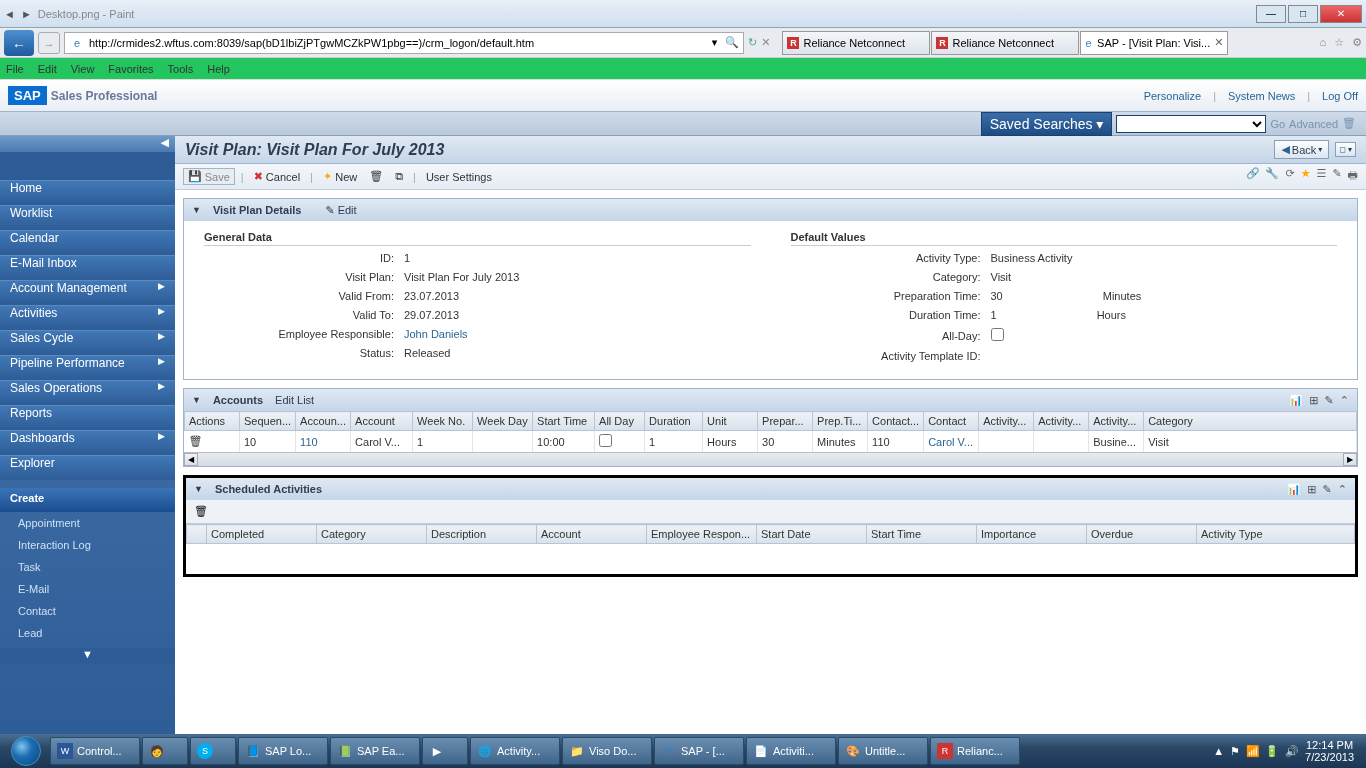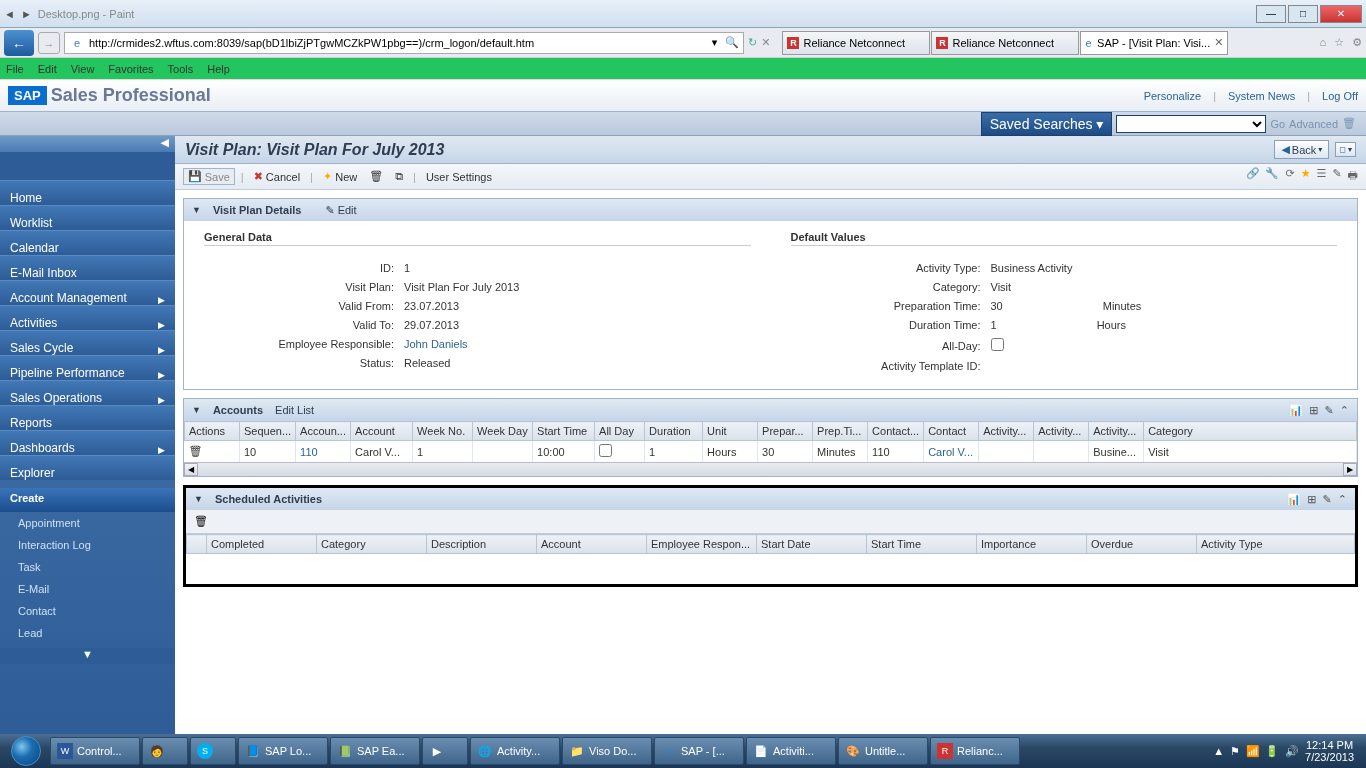--- a/index.html
+++ b/index.html
@@ -26,36 +26,36 @@
 .ie-tab .close-x { margin-left: auto; color: #666; }
 .ie-right { margin-left: auto; display: flex; gap: 8px; color: #888; }
 
 
 .menu-bar { height: 22px; background: #22c55e; display: flex; align-items: center; padding: 0 6px; gap: 14px; border-bottom: 1px solid #ddd; }
 .menu-bar span { color: #333; }
 
 
 .sap-header { height: 32px; background: linear-gradient(#fff, #e8eef5); display: flex; align-items: center; padding: 0 8px; border-bottom: 1px solid #a0b5cb; }
 .sap-logo { background: #0a6ed1; color: #fff; font-weight: bold; padding: 2px 6px; font-size: 13px; margin-right: 4px; }
-.sap-title { color: #6a7998; font-size: 18px; font-weight: bold; }
+.sap-title { color: #6a7998; font-size: 12px; font-weight: bold; }
 .sap-header-right { margin-left: auto; display: flex; gap: 12px; color: #2a6496; }
 .sap-header-right .sep { color: #aaa; }
 
 
 .search-bar { height: 24px; background: linear-gradient(#cfdbe9, #bac9dc); display: flex; align-items: center; justify-content: flex-end; padding: 0 10px; gap: 4px; border-bottom: 1px solid #8aa0b8; }
 .saved-btn { background: linear-gradient(#3a6da8, #1d4c85); color: #fff; padding: 3px 8px; border: 1px solid #1a4070; font-size: 14px; }
 .search-input { width: 150px; height: 18px; border: 1px solid #1a4070; background: #fff; }
 .go-lnk { color: #7893b1; }
 
 
 .main { display: flex; height: 606px; }
 .sidebar { width: 175px; background: linear-gradient(#4b7ab2, #2d5c96); display: flex; flex-direction: column; }
 .sidebar-collapse { height: 16px; background: linear-gradient(#6f9ac8, #4b7ab2); text-align: right; padding-right: 6px; color: #fff; }
 .sidebar-gap { height: 28px; background: #2d5c96; }
-.nav-item { height: 25px; background: linear-gradient(#4178b6, #2d5c96); color: #fff; display: flex; align-items: flex-end; padding: 0 10px; border-top: 1px solid #5a8ac0; font-size: 12px; position: relative; }
+.nav-item { height: 25px; background: linear-gradient(#4178b6, #2d5c96); color: #fff; display: flex; align-items: flex-start; padding: 0 10px; border-top: 1px solid #5a8ac0; font-size: 12px; position: relative; }
 .nav-item .arrow { margin-left: auto; font-size: 9px; }
 .create-header { height: 24px; background: linear-gradient(#3a74b8, #1a4d8e); color: #fff; font-weight: bold; padding: 4px 10px; margin-top: 8px; }
 .create-item { color: #cde0f5; padding: 5px 4px 5px 18px; font-size: 11px; }
 .sidebar-expand { height: 16px; background: #2d5c96; text-align: center; color: #fff; margin-top: 4px; }
 
 
 .content { flex: 1; background: #fff; display: flex; flex-direction: column; overflow: hidden; }
 .title-bar { height: 28px; background: linear-gradient(#e0e9f3, #c5d5e8); display: flex; align-items: center; padding: 0 10px; border-bottom: 1px solid #a0b5cb; }
 .title-bar h1 { font-size: 16px; font-style: italic; color: #2e3d52; font-weight: bold; }
 .title-bar-right { margin-left: auto; display: flex; align-items: center; gap: 6px; }
@@ -68,21 +68,21 @@
 .toolbar-right { margin-left: auto; display: flex; gap: 6px; color: #666; }
 
 .panel-area { padding: 8px; overflow-y: auto; flex: 1; }
 .panel { border: 1px solid #a0b5cb; margin-bottom: 8px; background: #fff; }
 .panel.highlight { border: 3px solid #000; }
 .panel-hdr { height: 22px; background: linear-gradient(#e0e9f3, #c5d5e8); display: flex; align-items: center; padding: 0 8px; gap: 12px; font-weight: bold; color: #2e3d52; }
 .panel-hdr .tri { font-size: 9px; }
 .panel-hdr-right { margin-left: auto; display: flex; gap: 6px; color: #555; font-weight: normal; }
 .panel-body { padding: 10px 20px; display: flex; gap: 40px; }
 .col { flex: 1; }
-.section-title { font-weight: bold; color: #333; margin-bottom: 16px; border-bottom: 1px solid #ccc; padding-bottom: 2px; }
+.section-title { font-weight: bold; color: #333; margin-bottom: 6px; border-bottom: 1px solid #ccc; padding-bottom: 2px; }
 .field-row { display: flex; margin-bottom: 7px; align-items: center; }
 .field-label { width: 200px; text-align: right; padding-right: 10px; color: #333; }
 .field-value { color: #333; }
 .field-value.link { color: #2a6496; }
 .field-unit { margin-left: 100px; color: #333; }
 
 .tbl { width: 100%; border-collapse: collapse; }
 .tbl th { background: linear-gradient(#eef2f7, #d8e1eb); border: 1px solid #b8c5d5; padding: 3px 4px; text-align: left; font-weight: normal; color: #333; font-size: 11px; white-space: nowrap; overflow: hidden; }
 .tbl td { padding: 3px 4px; border-right: 1px solid #e0e6ed; color: #333; font-size: 11px; white-space: nowrap; overflow: hidden; }
 .tbl td.link { color: #2a6496; }

